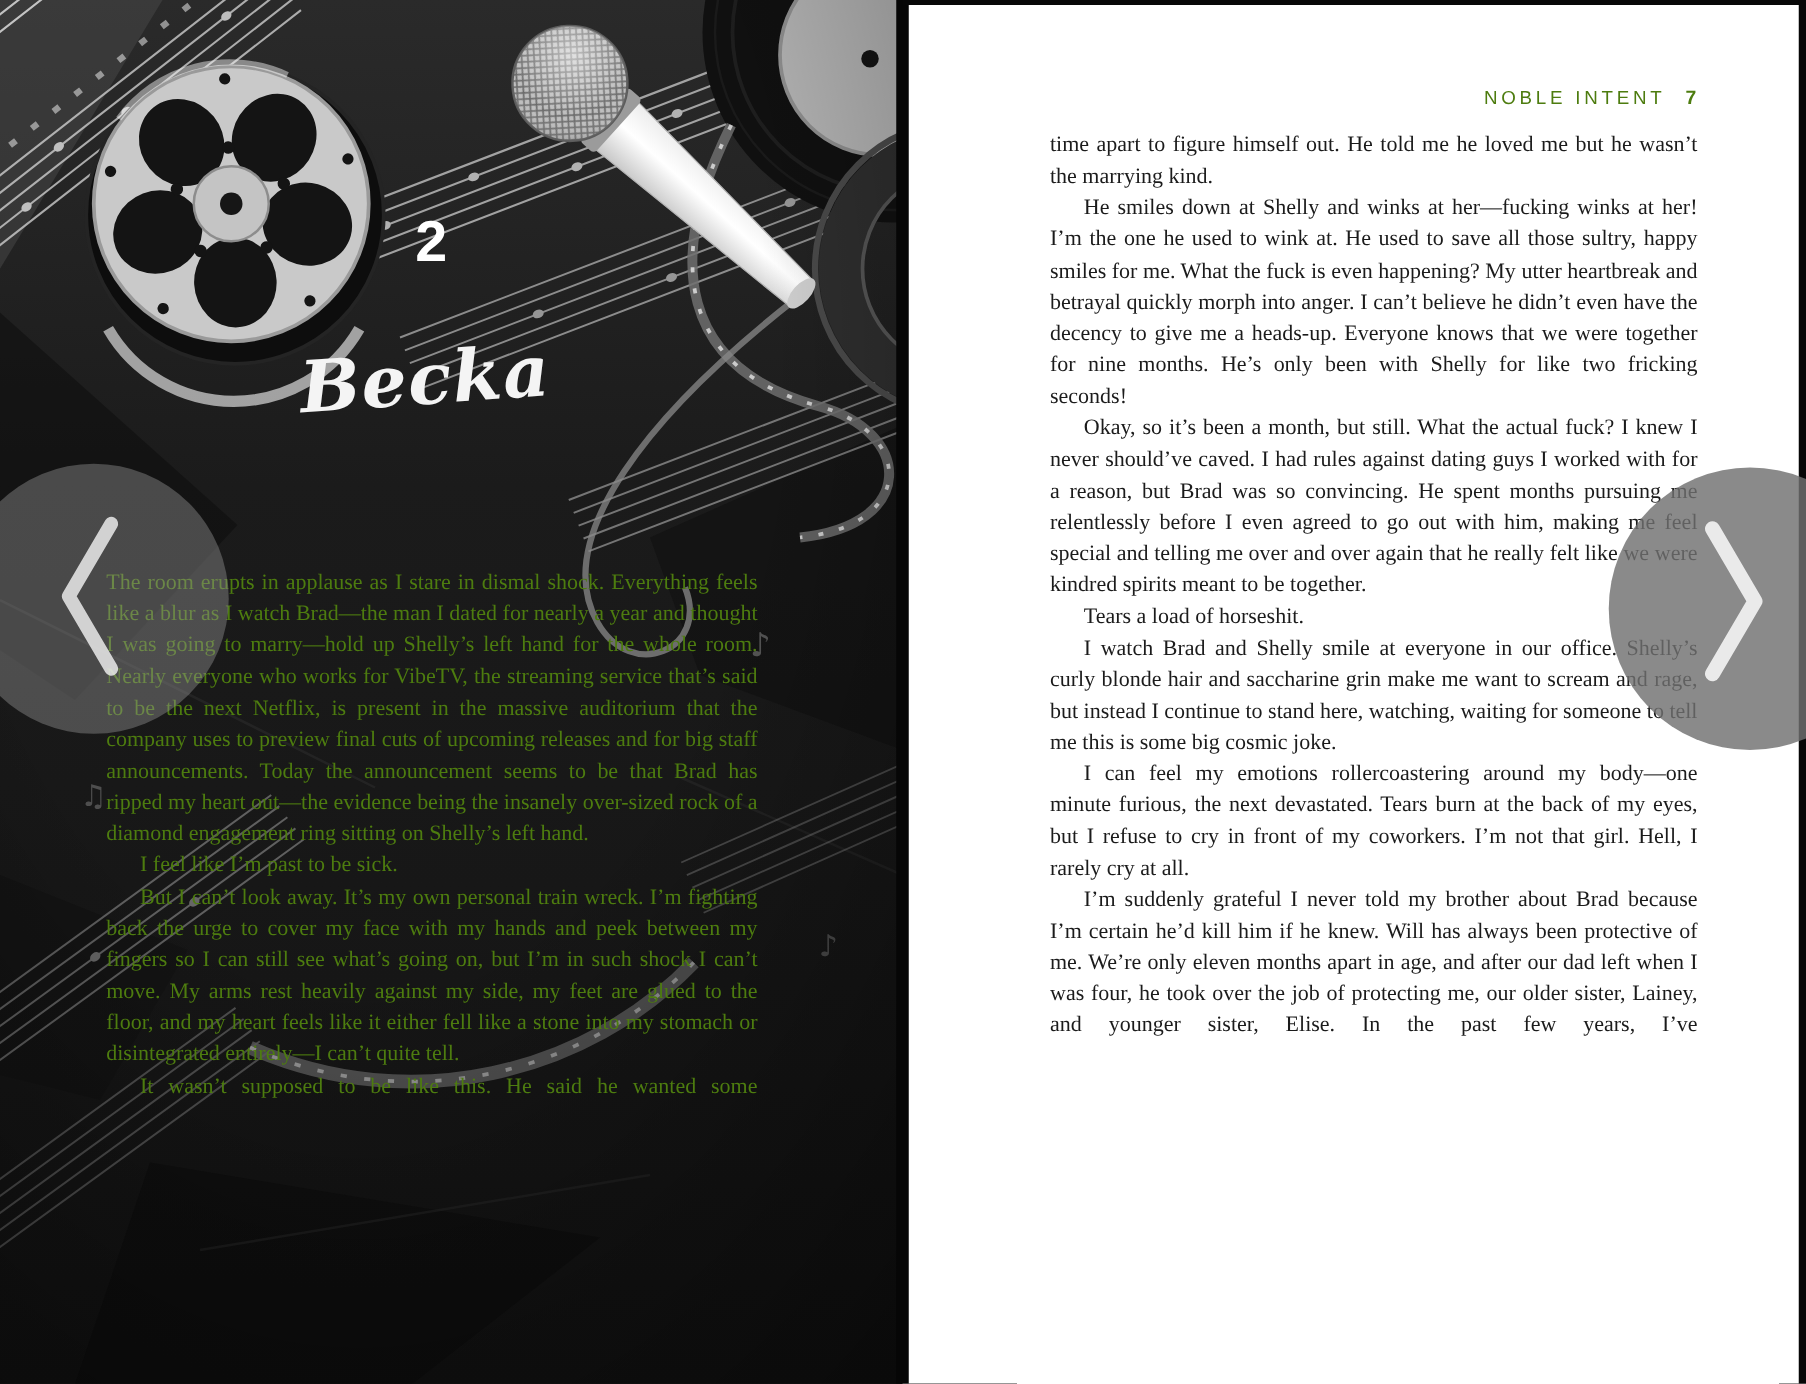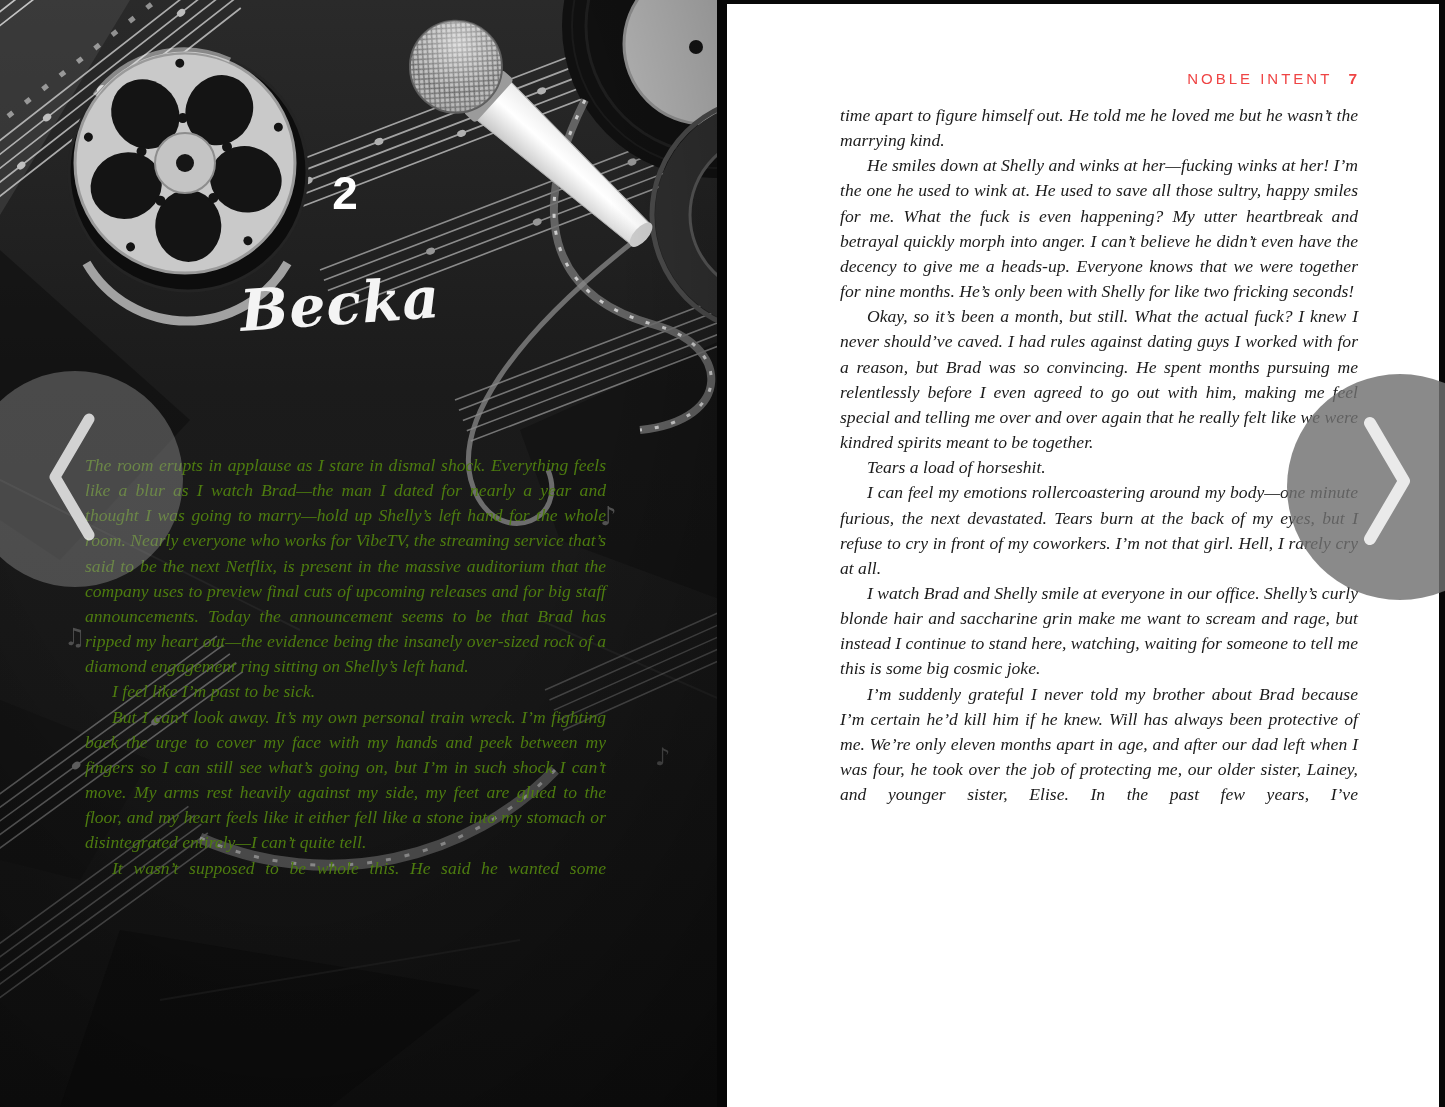--- a/index.html
+++ b/index.html
@@ -10,31 +10,31 @@
   .page-left { position:absolute; left:0; top:0; width:722px; height:1107px; background:#151515; }
   .art { position:absolute; left:0; top:0; width:722px; height:1107px; }
 
   .chap-no { position:absolute; left:95px; top:166px; width:500px; text-align:center;
              font-family:"Liberation Sans","DejaVu Sans",sans-serif; font-weight:bold;
              font-size:46px; color:#ffffff; }
   .chap-title { position:absolute; left:90px; top:270px; width:500px; text-align:center;
                 font-family:"DejaVu Serif","Liberation Serif",serif; font-style:italic; font-weight:bold;
                 font-size:57px; letter-spacing:1px; color:#f4f4f4; transform:rotate(-4deg); }
 
-  .text { position:absolute; font-size:17.6px; line-height:25.15px; text-align:justify;font-style:italic; }
+  .text { position:absolute; font-size:17.6px; line-height:25.15px; text-align:justify; }
   .text p { margin:0; }
   .text p.ind { text-indent:27px; }
   .text p.just-last { text-align-last:justify; }
   .text-left  { left:85px;  top:453px; width:521px; color:#4d7c0f; }
   .text-right { left:840px; top:103px; width:518px; color:#1b1b1b; }
 
   
   .page-right { position:absolute; left:722px; top:0; width:723px; height:1107px; background:#ffffff; }
   .runhead { position:absolute; left:840px; top:70px; width:518px; text-align:right;
-             font-family:"Liberation Sans","DejaVu Sans",sans-serif; color:#ef4444; }
+             font-family:"Liberation Sans","DejaVu Sans",sans-serif; color:#4d7c0f; }
   .runhead .htitle { font-size:15px; letter-spacing:3px; }
   .runhead .hpage  { font-size:15.5px; font-weight:bold; margin-left:16px; letter-spacing:1px; }
 
   
   .gutter     { position:absolute; left:717px;  top:0; width:10px; height:1107px; background:#060606; }
   .edge-top   { position:absolute; left:722px;  top:0; width:723px; height:4px;  background:#070707; }
   .edge-right { position:absolute; left:1439px; top:0; width:6px;  height:1107px; background:#070707; }
 
   
   .nav { position:absolute; border:none; outline:none; padding:0; margin:0;
@@ -204,37 +204,37 @@
       <rect width="722" height="1107" fill="url(#vig)"></rect>
     </svg>
 
     <div class="chap-no">2</div>
     <div class="chap-title">Becka</div>
 
     <div class="text text-left">
       <p class="noind">The room erupts in applause as I stare in dismal shock. Everything feels like a blur as I watch Brad—the man I dated for nearly a year and thought I was going to marry—hold up Shelly’s left hand for the whole room. Nearly everyone who works for VibeTV, the streaming service that’s said to be the next Netflix, is present in the massive auditorium that the company uses to preview final cuts of upcoming releases and for big staff announcements. Today the announcement seems to be that Brad has ripped my heart out—the evidence being the insanely over-sized rock of a diamond engagement ring sitting on Shelly’s left hand.</p>
       <p class="ind">I feel like I’m past to be sick.</p>
       <p class="ind">But I can’t look away. It’s my own personal train wreck. I’m fighting back the urge to cover my face with my hands and peek between my fingers so I can still see what’s going on, but I’m in such shock I can’t move. My arms rest heavily against my side, my feet are glued to the floor, and my heart feels like it either fell like a stone into my stomach or disintegrated entirely—I can’t quite tell.</p>
-      <p class="ind just-last">It wasn’t supposed to be whole this. He said he wanted some</p>
+      <p class="ind just-last">It wasn’t supposed to be like this. He said he wanted some</p>
     </div>
   </div>
 
   <div class="page-right"></div>
 
   <div class="runhead">
     <span class="htitle">NOBLE INTENT</span><span class="hpage">7</span>
   </div>
 
   <div class="text text-right">
     <p class="noind">time apart to figure himself out. He told me he loved me but he wasn’t the marrying kind.</p>
     <p class="ind">He smiles down at Shelly and winks at her—fucking winks at her! I’m the one he used to wink at. He used to save all those sultry, happy smiles for me. What the fuck is even happening? My utter heartbreak and betrayal quickly morph into anger. I can’t believe he didn’t even have the decency to give me a heads-up. Everyone knows that we were together for nine months. He’s only been with Shelly for like two fricking seconds!</p>
     <p class="ind">Okay, so it’s been a month, but still. What the actual fuck? I knew I never should’ve caved. I had rules against dating guys I worked with for a reason, but Brad was so convincing. He spent months pursuing me relentlessly before I even agreed to go out with him, making me feel special and telling me over and over again that he really felt like we were kindred spirits meant to be together.</p>
     <p class="ind">Tears a load of horseshit.</p>
+    <p class="ind">I watch Brad and Shelly smile at everyone in our office. Shelly’s curly blonde hair and saccharine grin make me want to scream and rage, but instead I continue to stand here, watching, waiting for someone to tell me this is some big cosmic joke.</p>
     <p class="ind">I can feel my emotions rollercoastering around my body—one minute furious, the next devastated. Tears burn at the back of my eyes, but I refuse to cry in front of my coworkers. I’m not that girl. Hell, I rarely cry at all.</p>
-    <p class="ind">I watch Brad and Shelly smile at everyone in our office. Shelly’s curly blonde hair and saccharine grin make me want to scream and rage, but instead I continue to stand here, watching, waiting for someone to tell me this is some big cosmic joke.</p>
     <p class="ind just-last">I’m suddenly grateful I never told my brother about Brad because I’m certain he’d kill him if he knew. Will has always been protective of me. We’re only eleven months apart in age, and after our dad left when I was four, he took over the job of protecting me, our older sister, Lainey, and younger sister, Elise. In the past few years, I’ve</p>
   </div>
 
   <div class="gutter"></div>
   <div class="edge-top"></div>
   <div class="edge-right"></div>
 
   <button class="nav nav-prev">
     <svg viewBox="0 0 52 132">
       <polyline points="44,8 10,66 44,124"></polyline>

